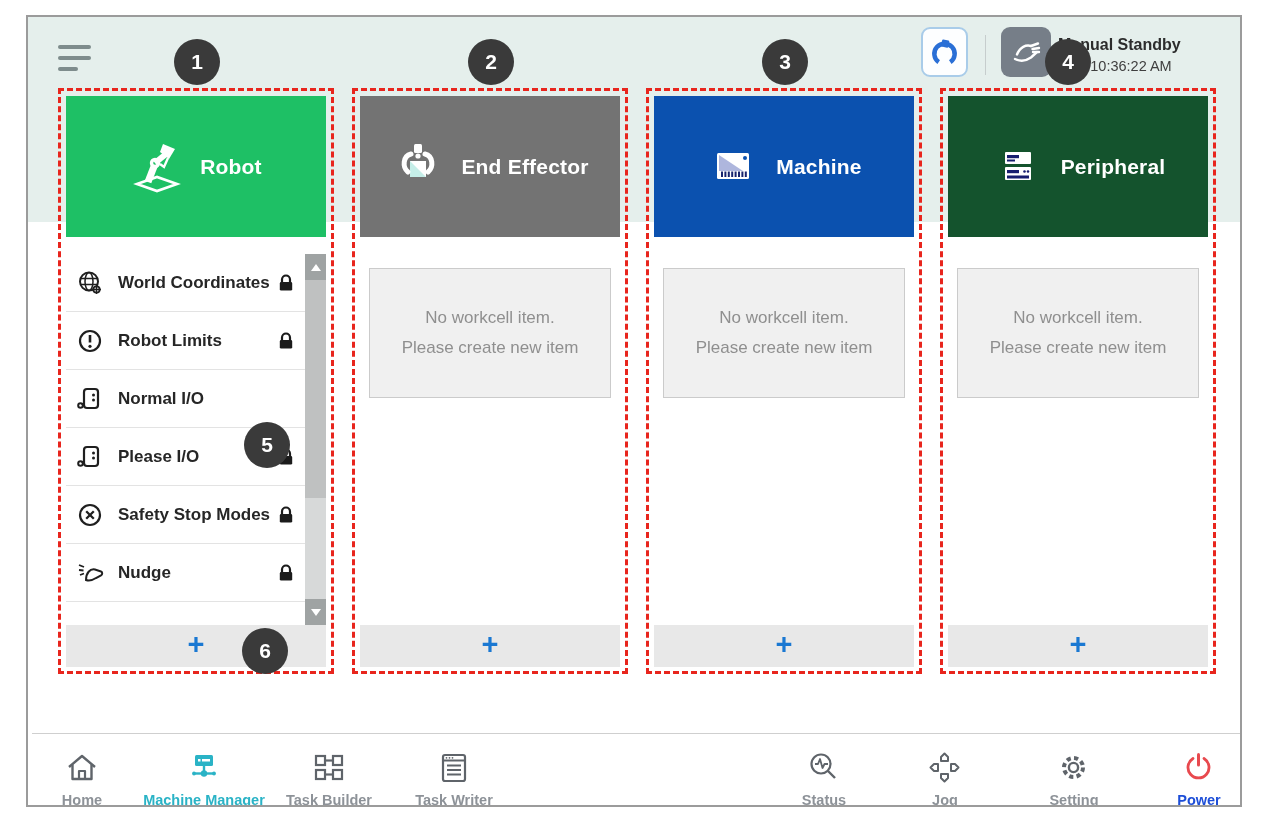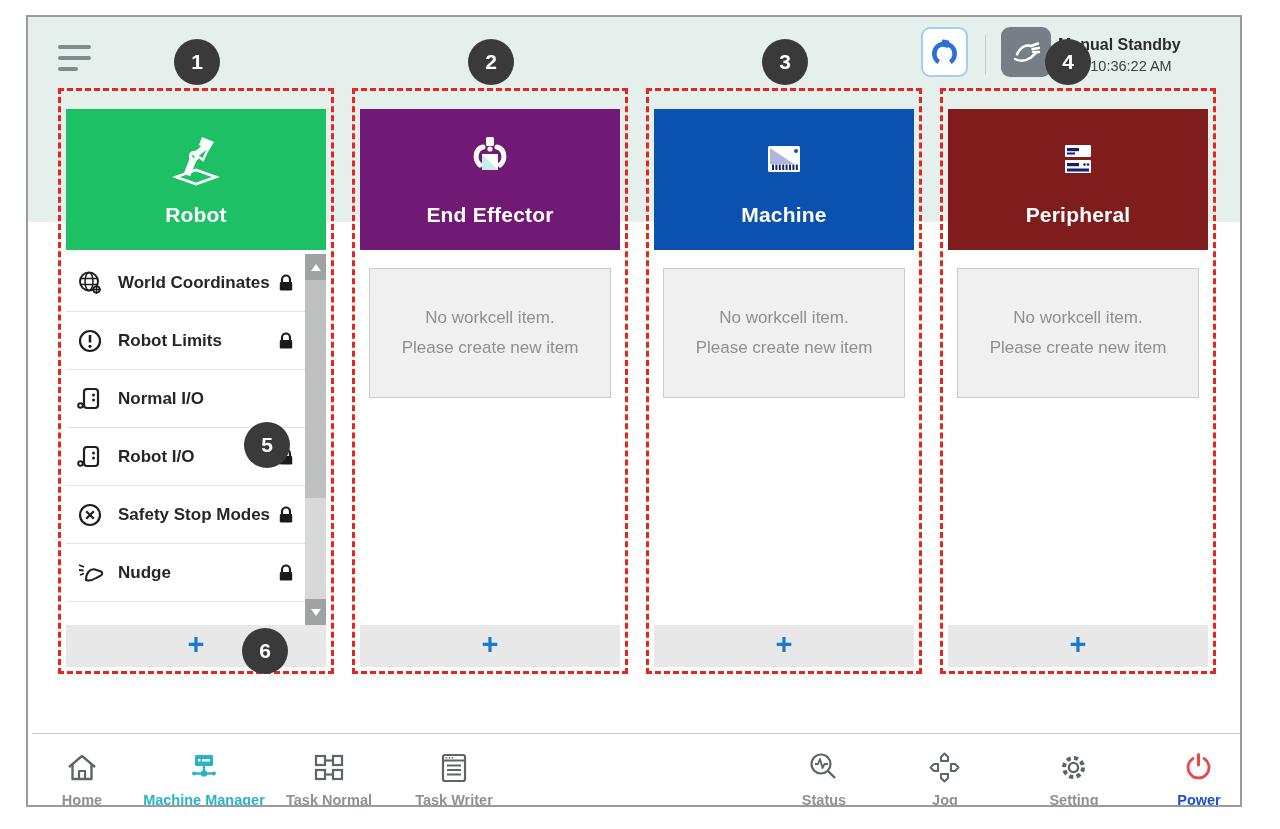--- a/index.html
+++ b/index.html
@@ -18,23 +18,23 @@
     border-radius:9px;display:flex;align-items:center;justify-content:center;}
   .statusblock{position:absolute;left:1030px;top:19px;width:175px;}
   .status-title{font-size:16px;font-weight:bold;color:#2c2c2c;}
   .status-time{font-size:14.5px;color:#3f3f3f;margin-top:4px;}
   
   .callout{position:absolute;width:46px;height:46px;border-radius:50%;background:#3a3a3a;color:#fff;
     display:flex;align-items:center;justify-content:center;font-size:21px;font-weight:bold;z-index:60;}
   
   .col{position:absolute;top:71px;width:276px;height:586px;border:3px dashed #e8251d;box-sizing:border-box;z-index:10;}
   .c1{left:30px}.c2{left:324px}.c3{left:618px}.c4{left:912px}
-  .col-head{position:absolute;left:5px;right:5px;top:18px;height:141px;display:flex;flex-direction:column;
+  .col-head{position:absolute;left:5px;right:5px;top:5px;height:141px;display:flex;
     align-items:center;justify-content:center;gap:16px;cursor:pointer;}
-  .head-robot{background:#1ec065}.head-ee{background:#701a75}.head-machine{background:#0b51af}.head-periph{background:#7f1d1d}
+  .head-robot{background:#1ec065}.head-ee{background:#737373}.head-machine{background:#0b51af}.head-periph{background:#14532d}
   .col-title{color:#fff;font-size:21px;font-weight:bold;letter-spacing:.2px;}
   .listwrap{position:absolute;left:5px;right:5px;top:163px;height:371px;background:#fff;overflow:hidden;}
   .row{height:57px;display:flex;align-items:center;border-bottom:1px solid #e3e3e3;padding:0 30px 0 10px;background:#fff;cursor:pointer;}
   .row .lbl{font-size:17px;font-weight:bold;color:#262626;margin-left:14px;white-space:nowrap;}
   .row .lock{margin-left:auto;display:flex;}
   
   .scroll{position:absolute;top:163px;right:5px;width:21px;height:371px;background:#d7d9d9;z-index:15;}
   .sbtn{position:absolute;left:0;width:21px;height:26px;background:#9fa3a3;display:flex;align-items:center;justify-content:center;cursor:pointer;}
   .sbtn.up{top:0}.sbtn.down{bottom:0}
   .tri-up{width:0;height:0;border-left:5px solid transparent;border-right:5px solid transparent;border-bottom:7px solid #fff;}
@@ -168,21 +168,21 @@
       <div class="row">
         <span>
           <svg width="28" height="28" viewBox="0 0 28 28" fill="none" stroke="#1f1f1f">
             <rect x="8" y="4" width="14" height="19" rx="3" stroke-width="2.2"></rect>
             <circle cx="17.5" cy="10" r="1.5" fill="#1f1f1f" stroke="none"></circle>
               <circle cx="17.5" cy="15" r="1.5" fill="#1f1f1f" stroke="none"></circle>
             <path d="M8 19 H5.5" stroke-width="2"></path>
               <circle cx="4.5" cy="20.5" r="2.3" stroke-width="2"></circle>
           </svg>
         </span>
-        <span class="lbl">Robot I/O</span>
+        <span class="lbl">Please I/O</span>
         <span class="lock">
           <svg width="20" height="20" viewBox="0 0 20 20">
               <path d="M6 9 V6.5 a4 4 0 0 1 8 0 V9" stroke="#1b1b1b" stroke-width="2.2" fill="none"></path>
               <rect x="3.8" y="9" width="12.4" height="8.6" rx="1.4" fill="#1b1b1b"></rect>
             </svg>
         </span>
       </div>
       <div class="row">
         <span>
           <svg width="28" height="28" viewBox="0 0 28 28" fill="none" stroke="#1f1f1f">
@@ -336,21 +336,21 @@
       <div class="nav-ic">
         <svg width="36" height="36" viewBox="0 0 36 36" fill="none" stroke="#5f646a" stroke-width="2.2">
           <rect x="5" y="6" width="9" height="9"></rect>
             <path d="M14 10.5 H22"></path>
             <rect x="22" y="6" width="9" height="9"></rect>
           <rect x="5" y="20" width="9" height="9"></rect>
             <path d="M14 24.5 H22"></path>
             <rect x="22" y="20" width="9" height="9"></rect>
         </svg>
       </div>
-      <div class="nav-lb">Task Normal</div>
+      <div class="nav-lb">Task Builder</div>
     </div>
     <div class="nav-item" style="left:368px;width:108px">
       <div class="nav-ic">
         <svg width="36" height="36" viewBox="0 0 36 36" fill="none" stroke="#5f646a">
           <rect x="7" y="5" width="22" height="26" rx="2" stroke-width="2.2"></rect>
           <path d="M7 10.5 H29" stroke-width="2"></path>
           <circle cx="10.5" cy="7.8" r="0.9" fill="#5f646a" stroke="none"></circle>
             <circle cx="13.5" cy="7.8" r="0.9" fill="#5f646a" stroke="none"></circle>
             <circle cx="16.5" cy="7.8" r="0.9" fill="#5f646a" stroke="none"></circle>
           <path d="M11 15.5 H25 M11 20 H25 M11 24.5 H25" stroke-width="2"></path>

